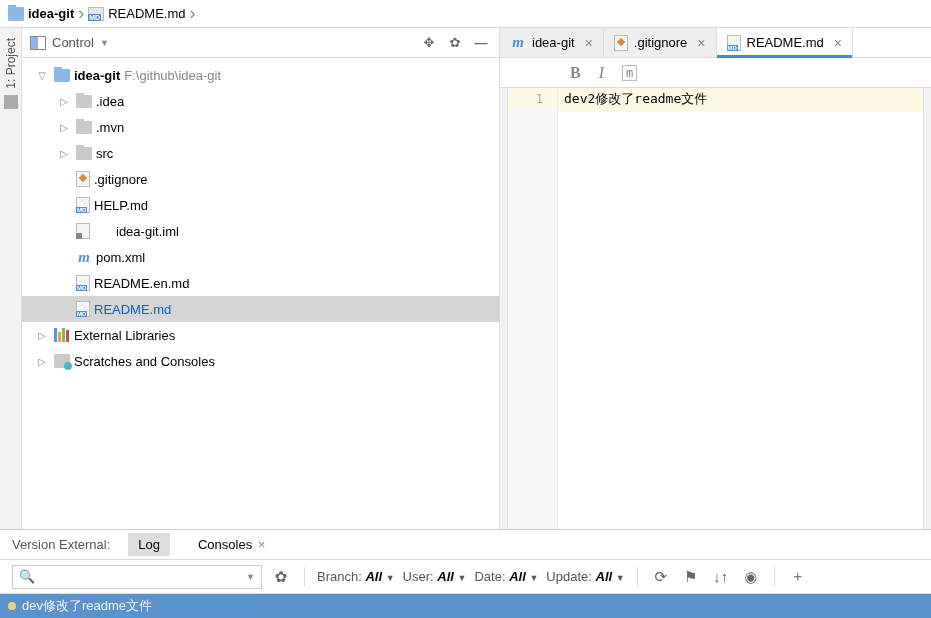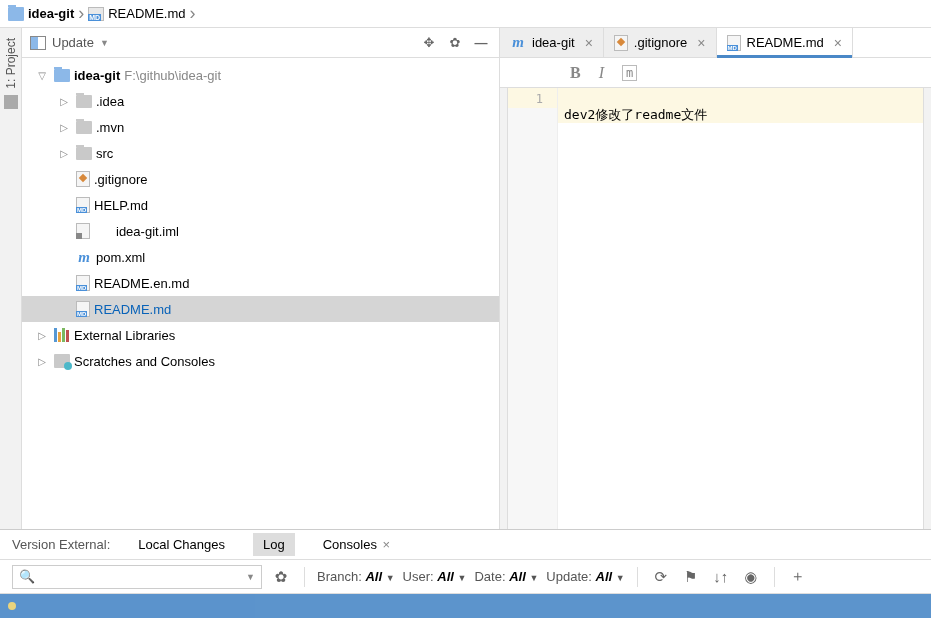--- a/index.html
+++ b/index.html
@@ -53,21 +53,21 @@
 .editor-toolbar { height: 30px; border-bottom: 1px solid #ddd; display: flex; align-items: center; padding: 0 70px; gap: 18px; }
 .et-btn { font-family: serif; font-size: 16px; color: #888; cursor: pointer; font-weight: bold;}
 .et-btn.i { font-style: italic; font-weight: normal;}
 .et-btn.code { font-family: monospace; border: 1px solid #bbb; padding: 0 3px; font-size: 12px; font-weight: normal;}
 .editor-body { flex: 1; display: flex; background: #fff; }
 .left-split-bar { width: 8px; background: #f2f2f2; border-right: 1px solid #ddd;}
 .right-split-bar { width: 8px; background: #f2f2f2; border-left: 1px solid #ddd;}
 .gutter-col { width: 50px; background: #f7f7f7; border-right: 1px solid #eee; text-align: right; }
 .line-num { padding: 2px 14px 0 0; color: #aaa; background: #fdf8e3; font-family: monospace; font-size: 12px; height: 20px; line-height: 18px;}
 .code-col { flex: 1; }
-.code-line { height: 35px; padding: 18px 0 0 6px; font-family: monospace, "Microsoft YaHei"; font-size: 13px; background: #fdf8e3; }
+.code-line { height: 24px; padding: 2px 0 0 6px; font-family: monospace, "Microsoft YaHei"; font-size: 13px; background: #fdf8e3; }
 .bottom-panel { border-top: 1px solid #ccc; background: #fff; }
 .tool-tabs { height: 30px; display: flex; align-items: center; padding: 0 12px; gap: 18px; border-bottom: 1px solid #ddd; }
 .tt-label { color: #555; }
 .tt-tab { padding: 4px 10px; cursor: pointer; }
 .tt-tab.active { background: #ddd; }
 .tt-close { color: #888; margin-left: 2px; font-size: 13px;}
 .vc-row { height: 34px; display: flex; align-items: center; padding: 0 12px; gap: 8px; border-bottom: 1px solid #ddd; }
 .search-box { display: flex; align-items: center; border: 1px solid #ccc; height: 24px; padding: 0 6px; width: 250px; gap: 4px;}
 .search-box .mag { color: #888; }
 .search-box input { border: none; outline: none; flex: 1; font-size: 12px;}
@@ -96,21 +96,21 @@
 
 <div class="main-area">
   <div class="left-gutter">
     <span class="gutter-label">1: Project</span>
     <span class="gutter-sq"></span>
   </div>
 
   <div class="project-pane">
     <div class="project-header">
       <span style="width:16px;height:14px;border:1px solid #888;background:linear-gradient(to right,#8cb8e8 50%, #fff 50%);"></span>
-      <span class="proj-title">Update</span>
+      <span class="proj-title">Control</span>
       <span class="dropdown-arrow">▼</span>
       <span class="spacer"></span>
       <span class="toolbar-icon">✥</span>
       <span class="toolbar-icon">✿</span>
       <span class="toolbar-icon" style="font-weight:bold;">—</span>
     </div>
     <div class="tree">
       <div class="tree-row" style="padding-left:12px;">
         <span class="arrow">▽</span>
         <span class="folder-icon blue"></span>
@@ -205,21 +205,20 @@
         <div class="code-line">dev2修改了readme文件</div>
       </div>
       <div class="right-split-bar"></div>
     </div>
   </div>
 </div>
 
 <div class="bottom-panel">
   <div class="tool-tabs">
     <span class="tt-label">Version External:</span>
-    <span class="tt-tab">Local Changes</span>
     <span class="tt-tab active">Log</span>
     <span class="tt-tab"><span>Consoles</span><span class="tt-close"> ×</span></span>
   </div>
   <div class="vc-row">
     <div class="search-box">
       <span class="mag">🔍</span>
       <input type="text" style="">
       <span style="color:#888;font-size:9px;">▼</span>
     </div>
     <span class="vc-icon">✿</span>
@@ -231,14 +230,15 @@
     <span class="vsep"></span>
     <span class="vc-icon">⟳</span>
     <span class="vc-icon">⚑</span>
     <span class="vc-icon">↓↑</span>
     <span class="vc-icon">◉</span>
     <span class="vsep"></span>
     <span class="vc-icon">＋</span>
   </div>
   <div class="commit-row">
     <span class="commit-dot"></span>
+    <span>dev修改了readme文件</span>
   </div>
 </div>
 
 </body></html>

